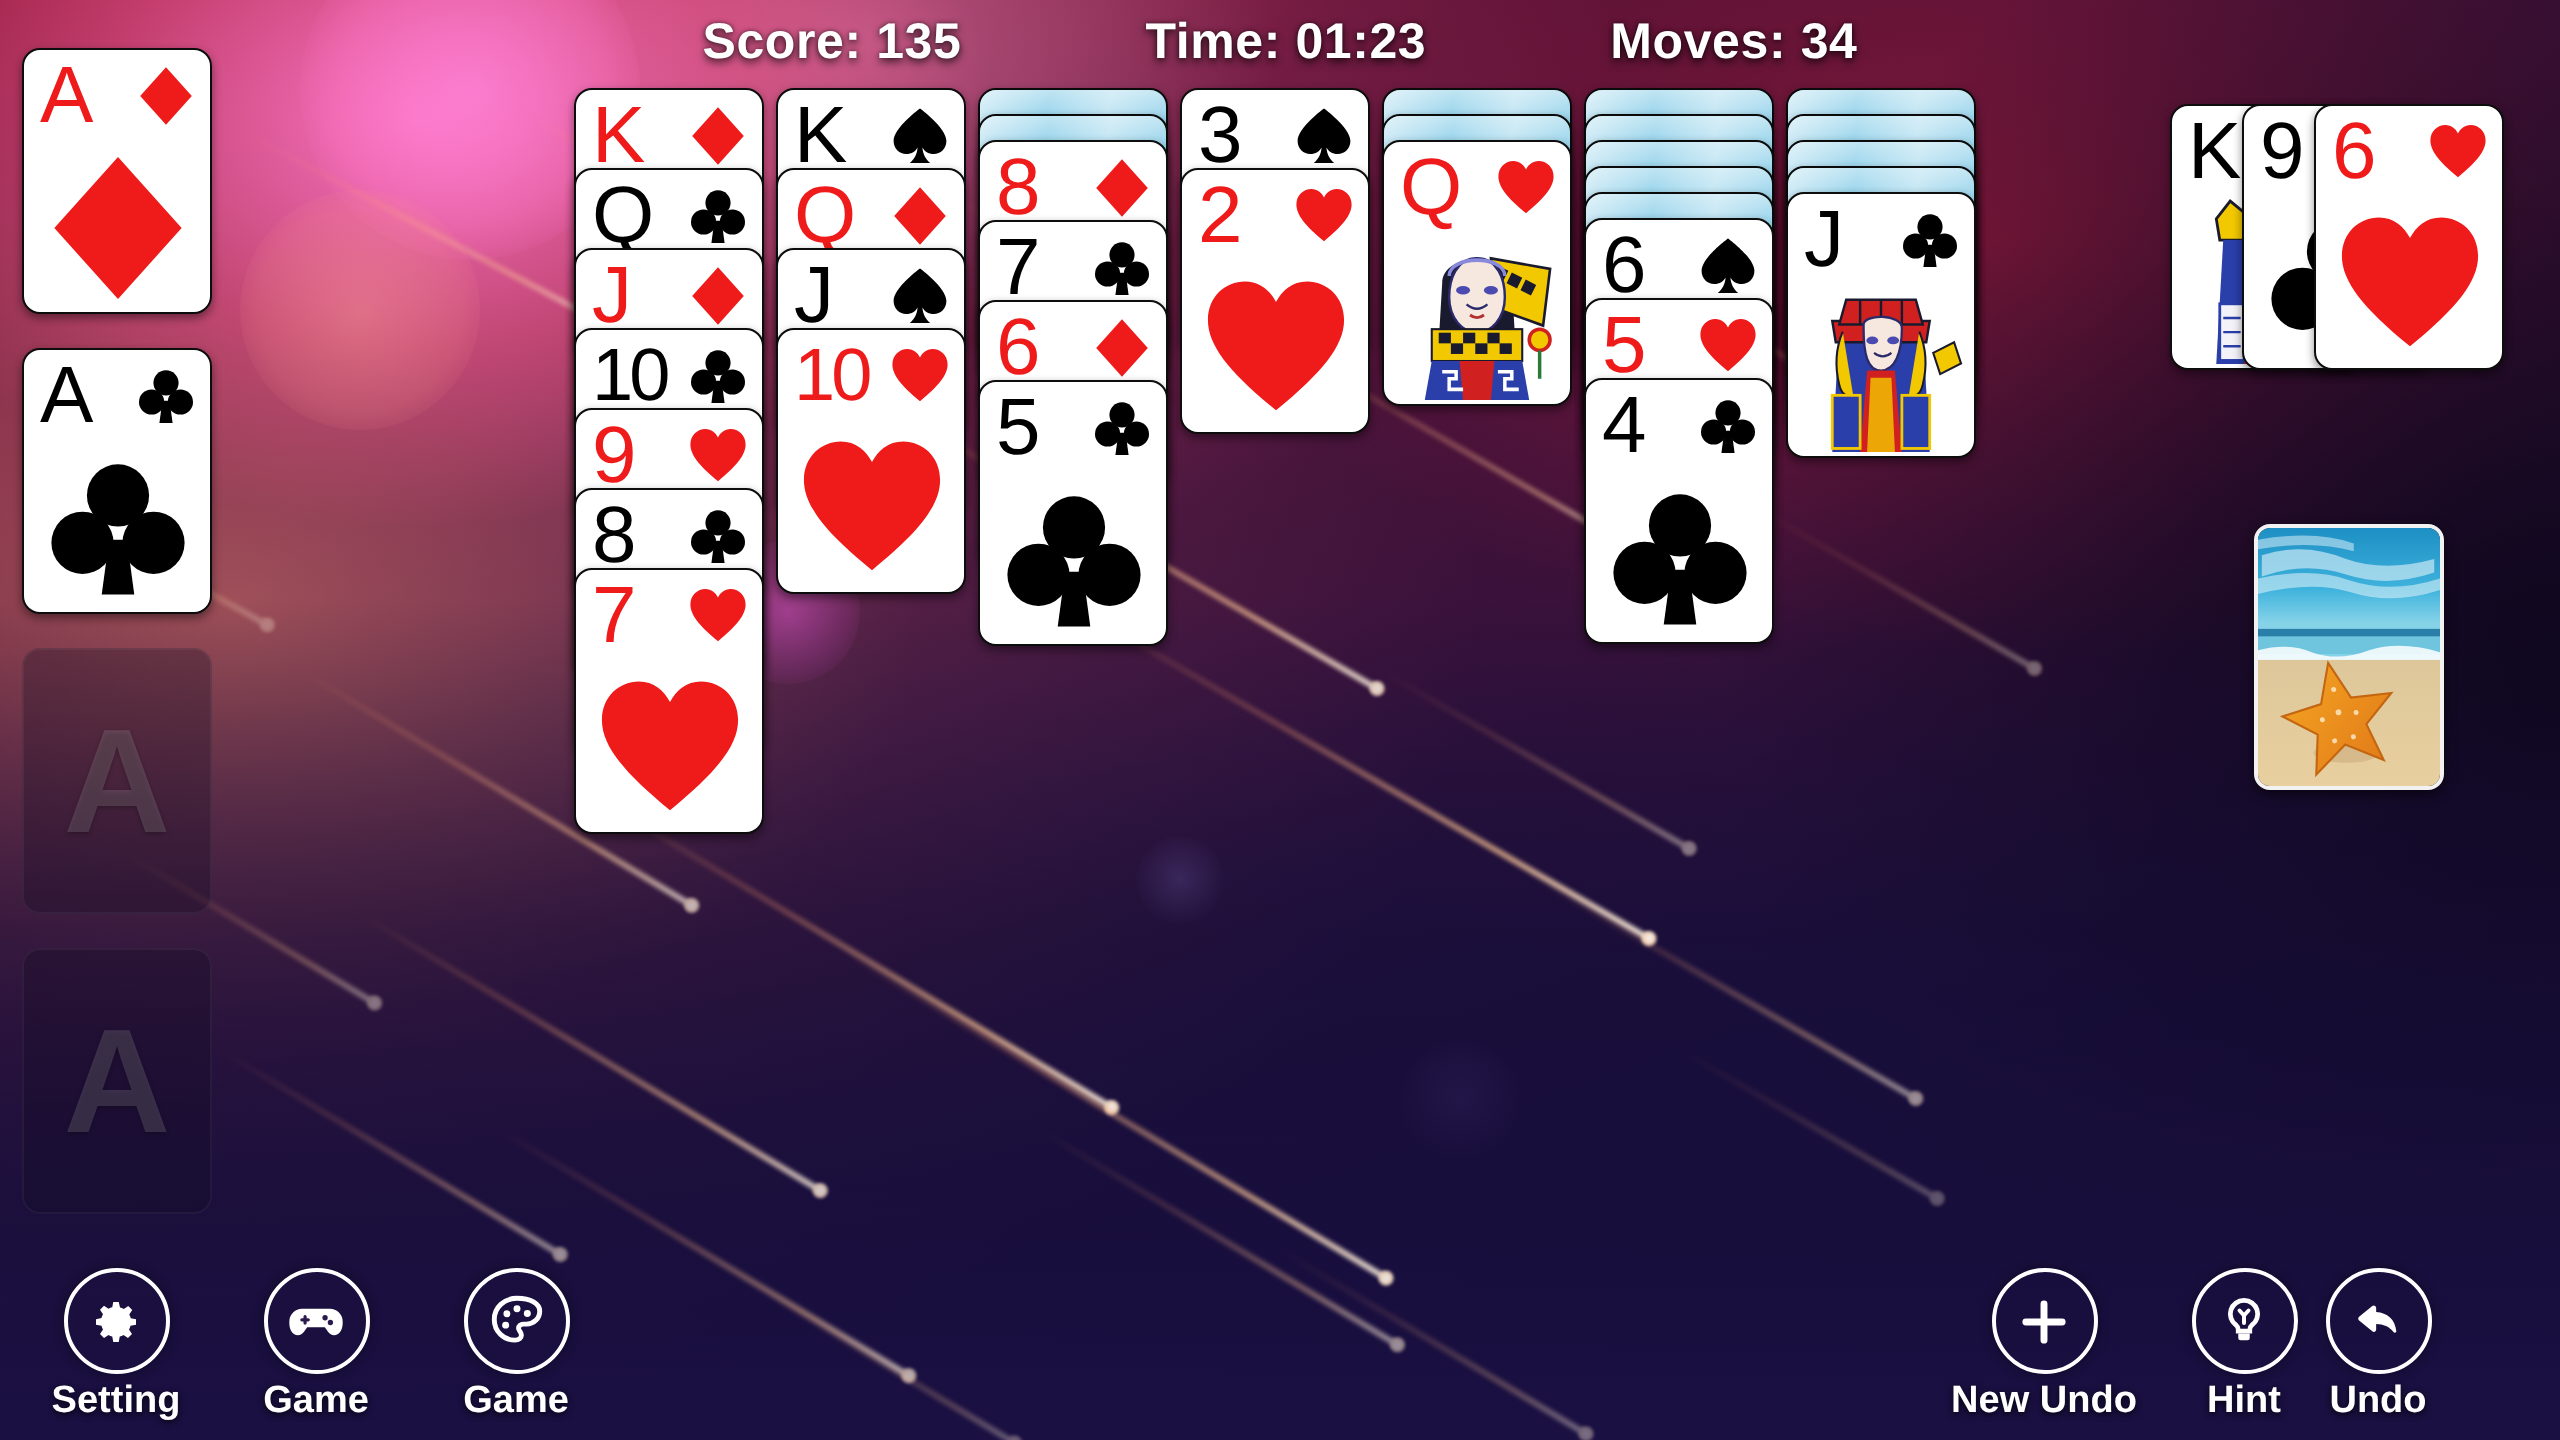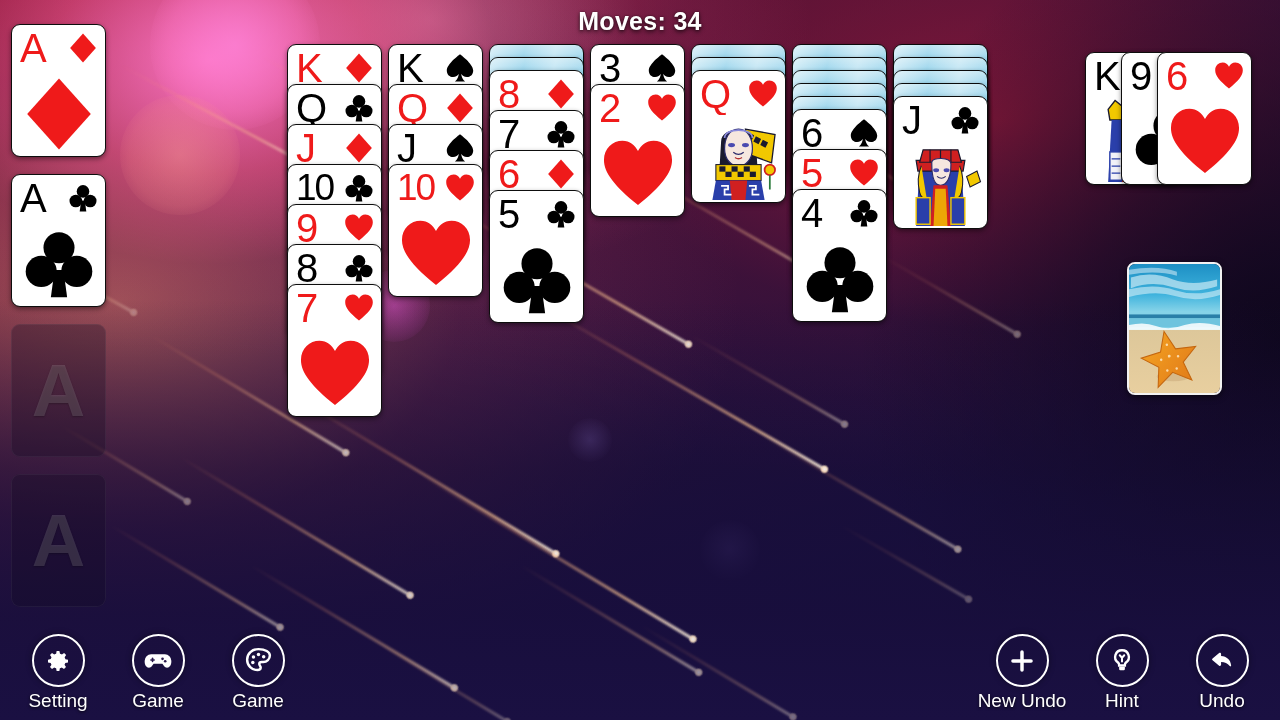--- a/index.html
+++ b/index.html
@@ -135,21 +135,21 @@
     display:flex; flex-direction:column; align-items:center; gap:3px;
     width:110px; z-index:40;
   }
   .tool-circle {
     width:53px; height:53px; border-radius:50%;
     border:2.5px solid #fff;
     display:flex; align-items:center; justify-content:center;
     box-shadow:0 0 6px rgba(0,0,0,0.4);
   }
   .tool-label {
-    color:#fff; font-size:19px; font-weight:normal;
+    color:#fff; font-size:19px; font-weight:bold;
     text-shadow:0 1px 3px rgba(0,0,0,0.8);
     white-space:nowrap;
     text-align:center;
   }
 </style>
 </head>
 <body>
 
 <div id="bg">
   <div class="bg-base"></div>
@@ -246,20 +246,22 @@
         <div class="head"></div>
       </div>
       <div class="meteor" style="left: 470px; top: 90px; width: 110px; height: 10px; transform: rotate(29deg); opacity: 0.28;">
         <div class="tail" style="width:110px"></div>
         <div class="head"></div>
       </div>
     </div>
 </div>
 
 <div id="header">
+  <div class="stat">Score: 135</div>
+  <div class="stat">Time: 01:23</div>
   <div class="stat">Moves: 34</div>
 </div>
 
 <div id="foundations">
     <div class="card" style="left: 11px; top: 24px; z-index: 10;">
       <div class="card-corner">
         <span class="rank red">A</span>
         <svg class="pip-corner" viewBox="0 0 100 100" width="30" height="30">
           <path d="M50 2 L93 50 L50 98 L7 50 Z" fill="#ef1a1a"></path>
         </svg>
@@ -776,21 +778,21 @@
     <div class="tool" style="left: 1067px;">
       <div class="tool-circle">
         <svg width="30" height="30" viewBox="0 0 24 24">
           <path fill="none" stroke="#ffffff" stroke-width="1.9" d="M12 3.4a5.4 5.4 0 0 0-3.2 9.8c.6.5.9 1.1.9 1.8v.6h4.6v-.6c0-.7.3-1.3.9-1.8A5.4 5.4 0 0 0 12 3.4z"></path>
           <path fill="#ffffff" d="M9.7 16.6h4.6v1.7a1 1 0 0 1-1 1h-2.6a1 1 0 0 1-1-1z"></path>
           <path stroke="#ffffff" stroke-width="1.6" stroke-linecap="round" d="M12 12.4V9.2M12 9.4 10.2 7.4M12 9.4l1.8-2"></path>
         </svg>
       </div>
       <div class="tool-label">Hint</div>
     </div>
-    <div class="tool" style="left: 1167px;">
+    <div class="tool" style="left: 1134px;">
       <div class="tool-circle">
         <svg width="31" height="31" viewBox="0 0 24 24">
           <path fill="#ffffff" d="M9.4 6.2 4.3 10.4a.9.9 0 0 0 0 1.4l5.1 4.2c.6.5 1.5.1 1.5-.7v-2.1c2.9.1 5 .9 6.7 3.1.4.5 1.2.2 1.1-.4-.5-4.6-3.4-7.1-7.8-7.4V6.9c0-.8-.9-1.2-1.5-.7z"></path>
         </svg>
       </div>
       <div class="tool-label">Undo</div>
     </div>
   </div>
 
 </body></html>

